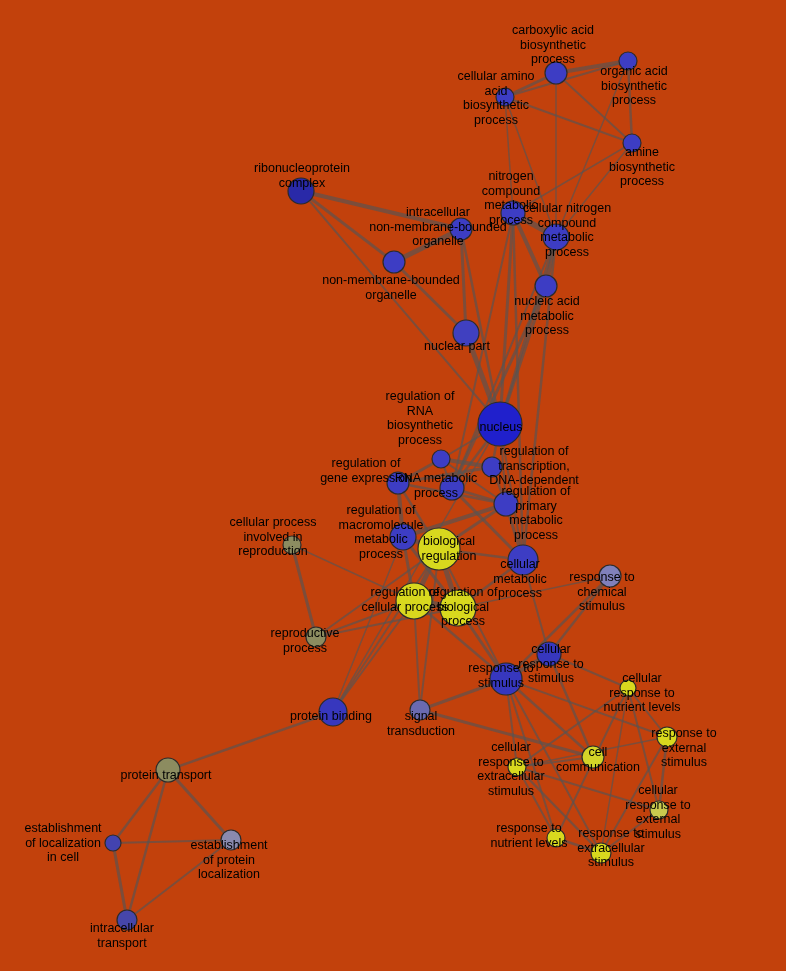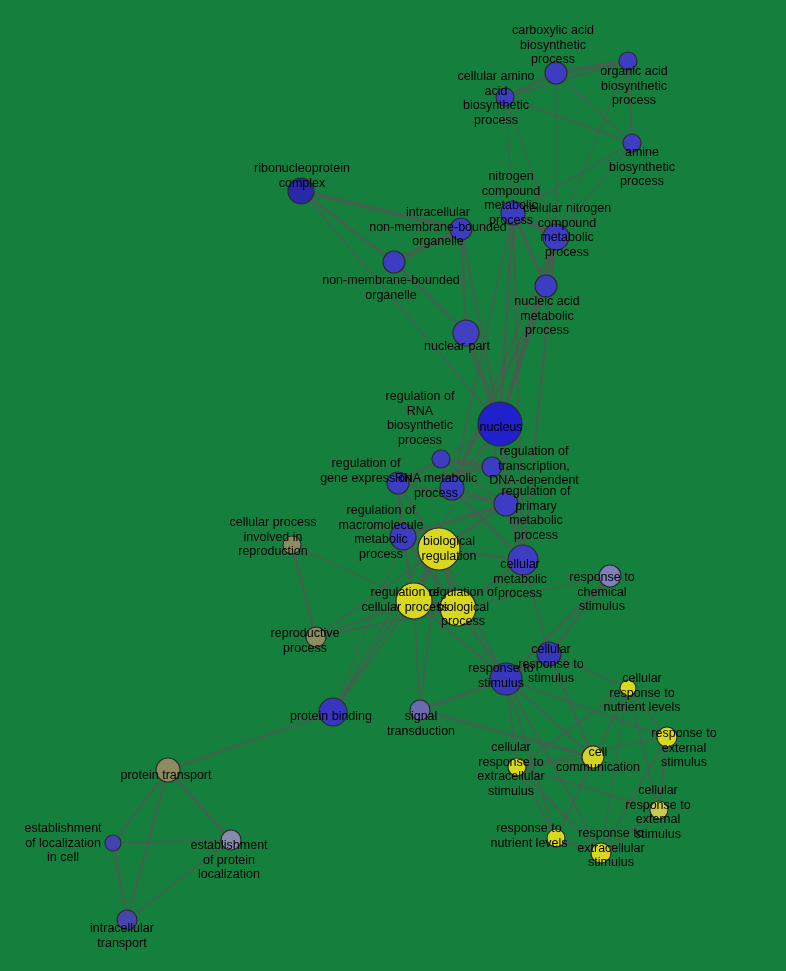--- a/index.html
+++ b/index.html
@@ -5,21 +5,21 @@
   html, body {
     margin: 0;
     padding: 0;
     background: #ffffff;
     font-family: "Liberation Sans", "DejaVu Sans", sans-serif;
   }
   .canvas {
     position: relative;
     width: 786px;
     height: 971px;
-    background: #15803d;
+    background: #c2410c;
     overflow: hidden;
   }
   svg text {
     font-family: "Liberation Sans", "DejaVu Sans", sans-serif;
     font-size: 12.5px;
     fill: #000000;
   }
 </style>
 </head>
 <body>

